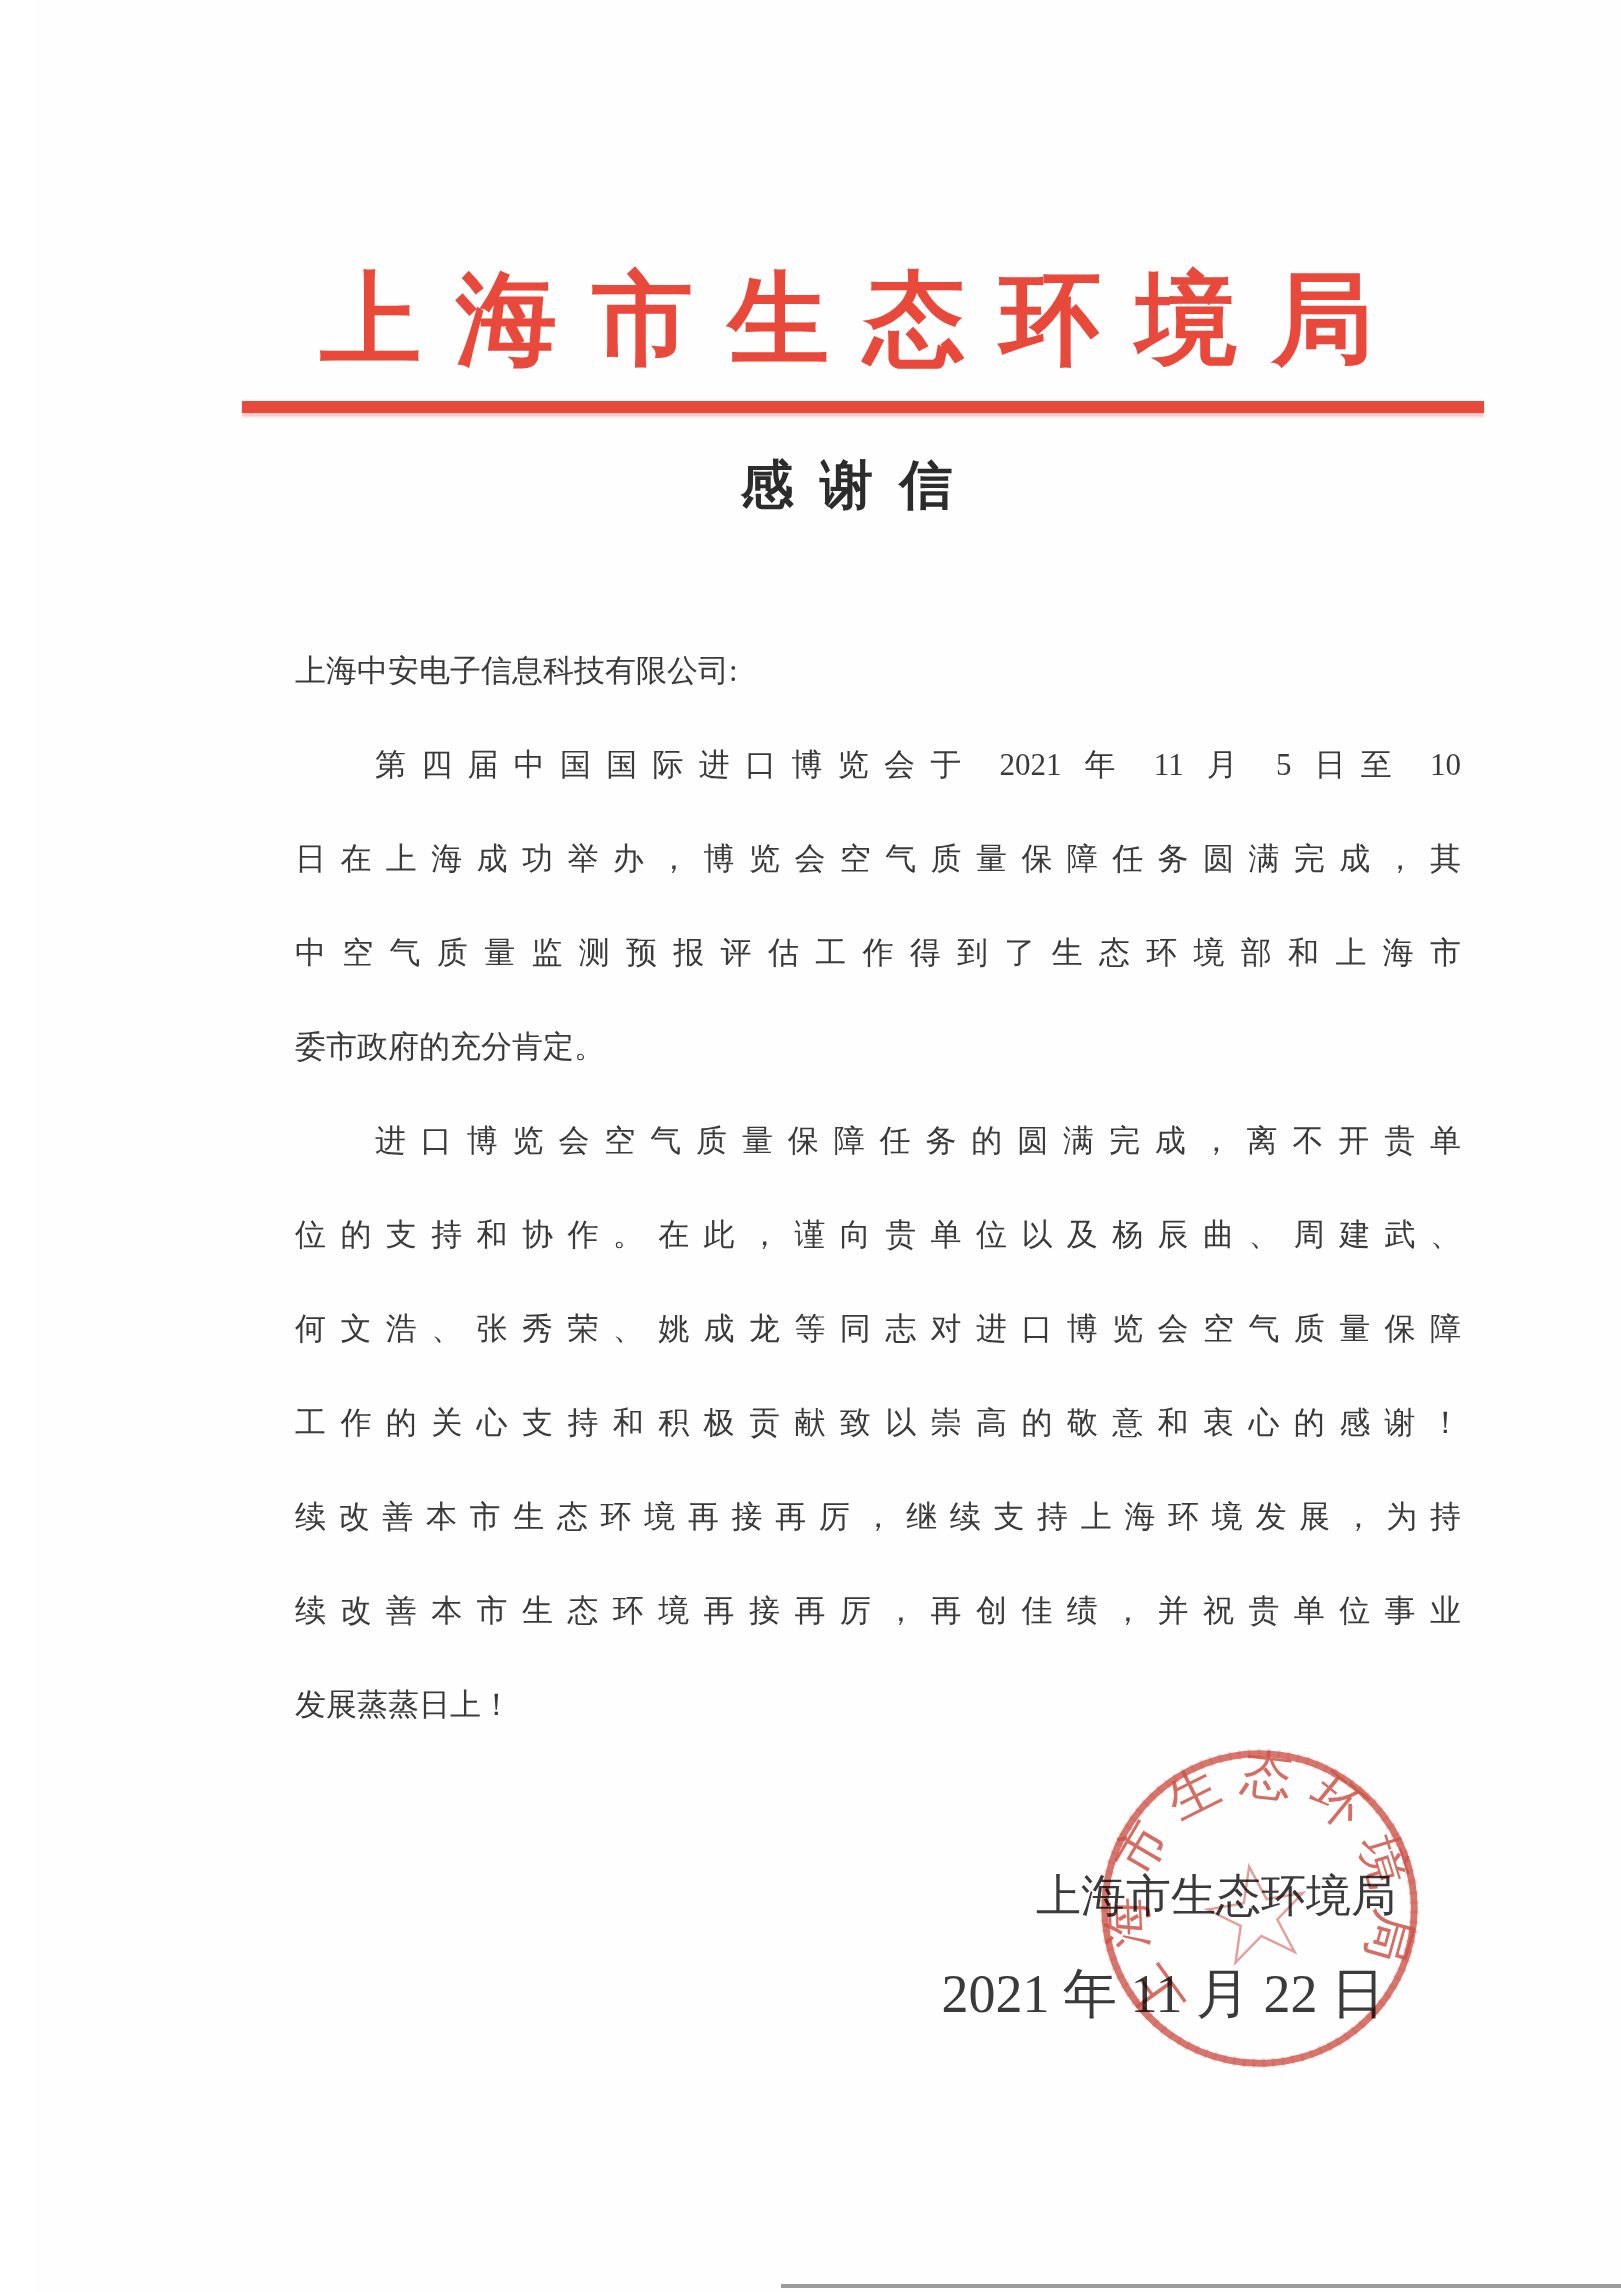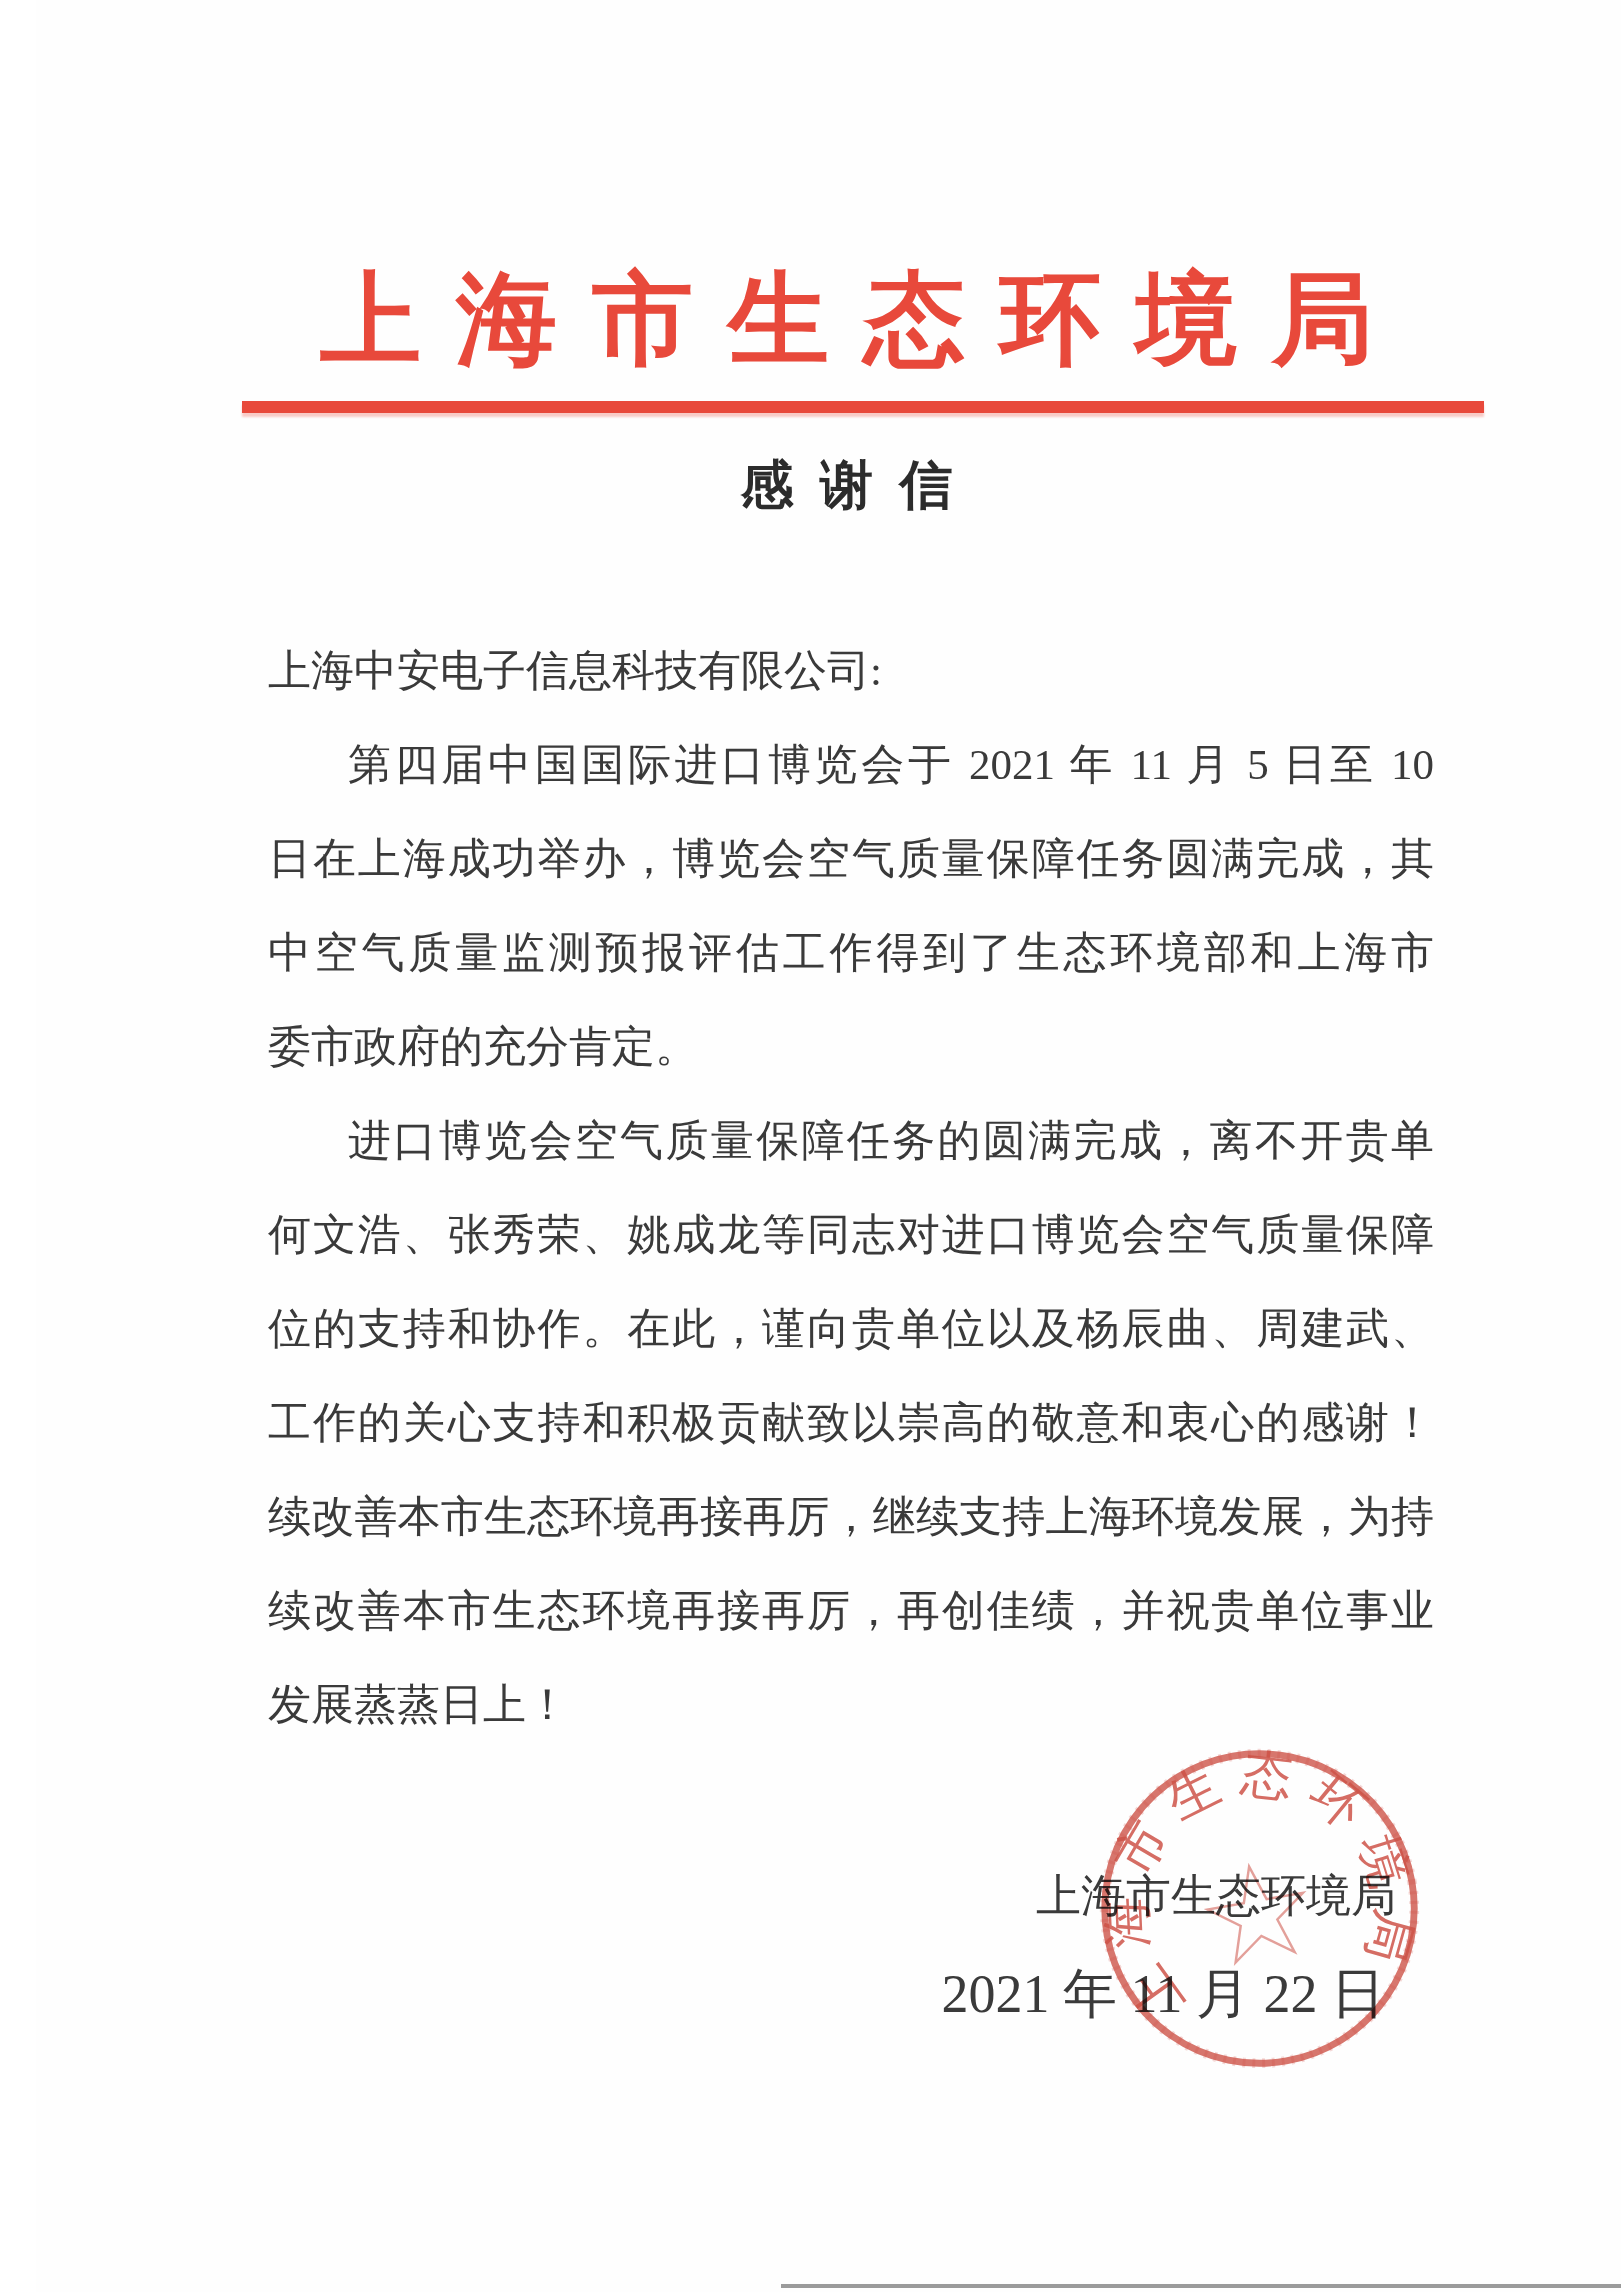--- a/index.html
+++ b/index.html
@@ -27,22 +27,22 @@
   }
   .doc-title{
     position:absolute;left:0;top:450px;width:1621px;
     text-align:center;
     font-size:53px;font-weight:700;
     letter-spacing:26.5px;text-indent:26.5px;
     color:#2c2c2c;
     white-space:nowrap;
   }
   .body-block{
-    position:absolute;left:232px;top:624px;width:1166px;
-    font-size:43px;line-height:94px;
+    position:absolute;left:259px;top:624px;width:1166px;
+    font-size:31px;line-height:94px;
     color:var(--text-dark,#3a3a3a);
   }
   .line{width:100%;}
   .line.justify{text-align:justify;text-align-last:justify;}
   .line.indent{padding-left:80px;box-sizing:border-box;}
   .signature{
     position:absolute;right:261px;top:1867px;
     font-size:45px;line-height:59px;
     color:var(--text-dark,#3a3a3a);
     white-space:nowrap;
@@ -83,22 +83,22 @@
 
   <div class="doc-title">感谢信</div>
 
   <div class="body-block">
     <div class="line">上海中安电子信息科技有限公司:</div>
     <div class="line justify indent">第四届中国国际进口博览会于 2021 年 11 月 5 日至 10</div>
     <div class="line justify">日在上海成功举办，博览会空气质量保障任务圆满完成，其</div>
     <div class="line justify">中空气质量监测预报评估工作得到了生态环境部和上海市</div>
     <div class="line">委市政府的充分肯定。</div>
     <div class="line justify indent">进口博览会空气质量保障任务的圆满完成，离不开贵单</div>
+    <div class="line justify">位的支持和协作。在此，谨向贵单位以及杨辰曲、周建武、</div>
     <div class="line justify">何文浩、张秀荣、姚成龙等同志对进口博览会空气质量保障</div>
-    <div class="line justify">位的支持和协作。在此，谨向贵单位以及杨辰曲、周建武、</div>
     <div class="line justify">工作的关心支持和积极贡献致以崇高的敬意和衷心的感谢！</div>
     <div class="line justify">续改善本市生态环境再接再厉，继续支持上海环境发展，为持</div>
     <div class="line justify">续改善本市生态环境再接再厉，再创佳绩，并祝贵单位事业</div>
     <div class="line">发展蒸蒸日上！</div>
   </div>
 
   <div class="signature">上海市生态环境局</div>
 
   <div class="date">2021 年 11 月 22 日</div>
 

